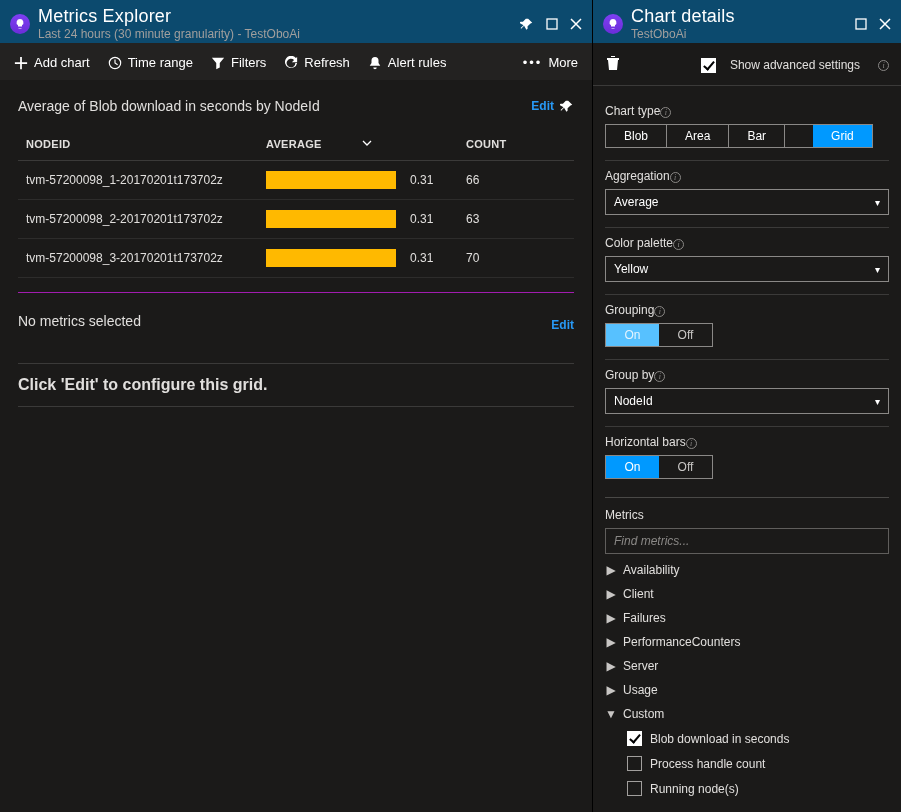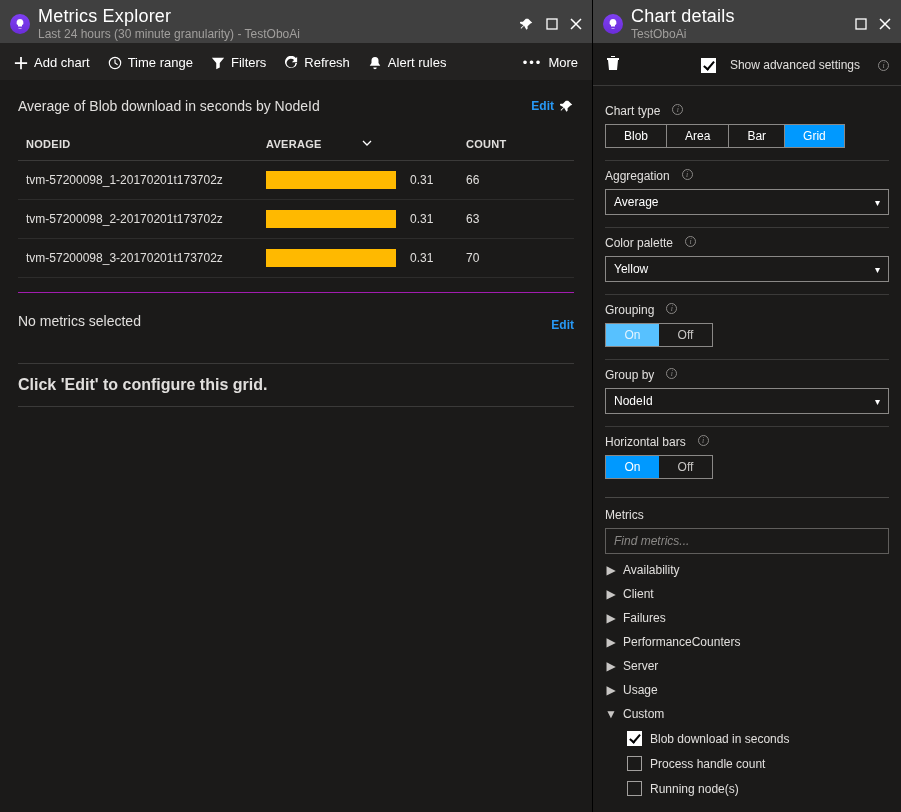--- a/index.html
+++ b/index.html
@@ -1,21 +1,21 @@
 <!DOCTYPE html>
 <html><head>
 <meta charset="utf-8">
 <style>
   * { box-sizing: border-box; margin: 0; padding: 0; font-family: "Segoe UI", Arial, sans-serif; }
   body { background: #1b1a19; color: #e1dfdd; width: 901px; height: 812px; overflow: hidden; display: flex; }
   .panel-left { width: 593px; border-right: 1px solid #000; display: flex; flex-direction: column; }
   .panel-right { width: 308px; display: flex; flex-direction: column; }
 
   
-  .header { display: flex; align-items: center; padding: 6px 10px 2px 10px; background: #404040; }
+  .header { display: flex; align-items: center; padding: 6px 10px 2px 10px; background: #0c4a6e; }
   .header .bulb { width: 20px; height: 20px; border-radius: 50%; background: linear-gradient(180deg,#7e3ff2,#6b2dd9); display: flex; align-items: center; justify-content: center; margin-right: 8px; flex-shrink: 0; }
   .header .bulb svg { width: 12px; height: 12px; }
   .header .titlewrap { flex: 1; }
   .header h1 { font-size: 18px; font-weight: 400; color: #fff; letter-spacing: .2px; }
   .header .subtitle { font-size: 12px; color: #a19f9d; margin-top: 0px; }
   .header .winicons { display: flex; align-items: center; gap: 12px; color: #fff; }
   .header .winicons span { cursor: pointer; display:inline-flex; }
 
   
   .toolbar { display: flex; align-items: center; padding: 12px 14px 10px 14px; background: #232221; gap: 18px; }
@@ -50,25 +50,25 @@
   .r-toolbar { display:flex; align-items:center; padding: 12px 12px 10px 12px; border-bottom:1px solid #3b3a39; }
   .r-toolbar .trash { cursor:pointer; }
   .r-toolbar .spacer { flex:1; }
   .r-toolbar label.adv { display:flex; align-items:center; gap:14px; font-size:12px; cursor:pointer; }
   .r-toolbar .info { margin-left:4px; }
   input[type=checkbox].cb { appearance:none; width:15px; height:15px; border:1px solid #a19f9d; background:transparent; position:relative; cursor:pointer; }
   input[type=checkbox].cb:checked { background:#fff; border-color:#fff; }
   input[type=checkbox].cb:checked::after { content:""; position:absolute; left:4px; top:0px; width:4px; height:9px; border:solid #000; border-width:0 2px 2px 0; transform:rotate(40deg); }
 
   .r-content { padding: 10px 12px 12px 12px; overflow:auto; flex:1; }
-  .section-label { font-size:12px; color:#e1dfdd; margin-top: 8px; margin-bottom:6px; display:flex; align-items:flex-start; gap:12px; }
+  .section-label { font-size:12px; color:#e1dfdd; margin-top: 8px; margin-bottom:6px; display:flex; align-items:flex-end; gap:0; }
   .info { display:inline-flex; width:11px; height:11px; border:1px solid #8a8886; border-radius:50%; align-items:center; justify-content:center; font-size:8px; color:#8a8886; font-style: italic; font-family: Georgia, serif; }
   .seg { display:flex; border:1px solid #8a8886; width: fit-content; }
   .seg button { background:transparent; border:none; color:#fff; font-size:12px; padding:4px 18px; cursor:pointer; border-right:1px solid #8a8886; }
-  .seg button:last-child { border-right:none; }
+  .seg button:last-child { border-right:none;margin-left:28px; }
   .seg button.active { background:#0099ff; }
   .hr2 { height:1px; background:#3b3a39; margin: 12px 0 4px 0; }
   .hr-strong { height:1px; background:#4a4947; margin: 4px 0 4px 0; }
 
   .dropdown { width:100%; border:1px solid #8a8886; background:#1b1a19; color:#fff; font-size:12px; padding:5px 8px; display:flex; align-items:center; justify-content:space-between; cursor:pointer; }
   .dropdown .chev { font-size:10px; }
 
   .toggle2 { display:flex; border:1px solid #8a8886; width:108px; }
   .toggle2 div { flex:1; text-align:center; font-size:12px; padding:4px 0; cursor:pointer; }
   .toggle2 div.on { background:#0099ff; color:#fff; }

